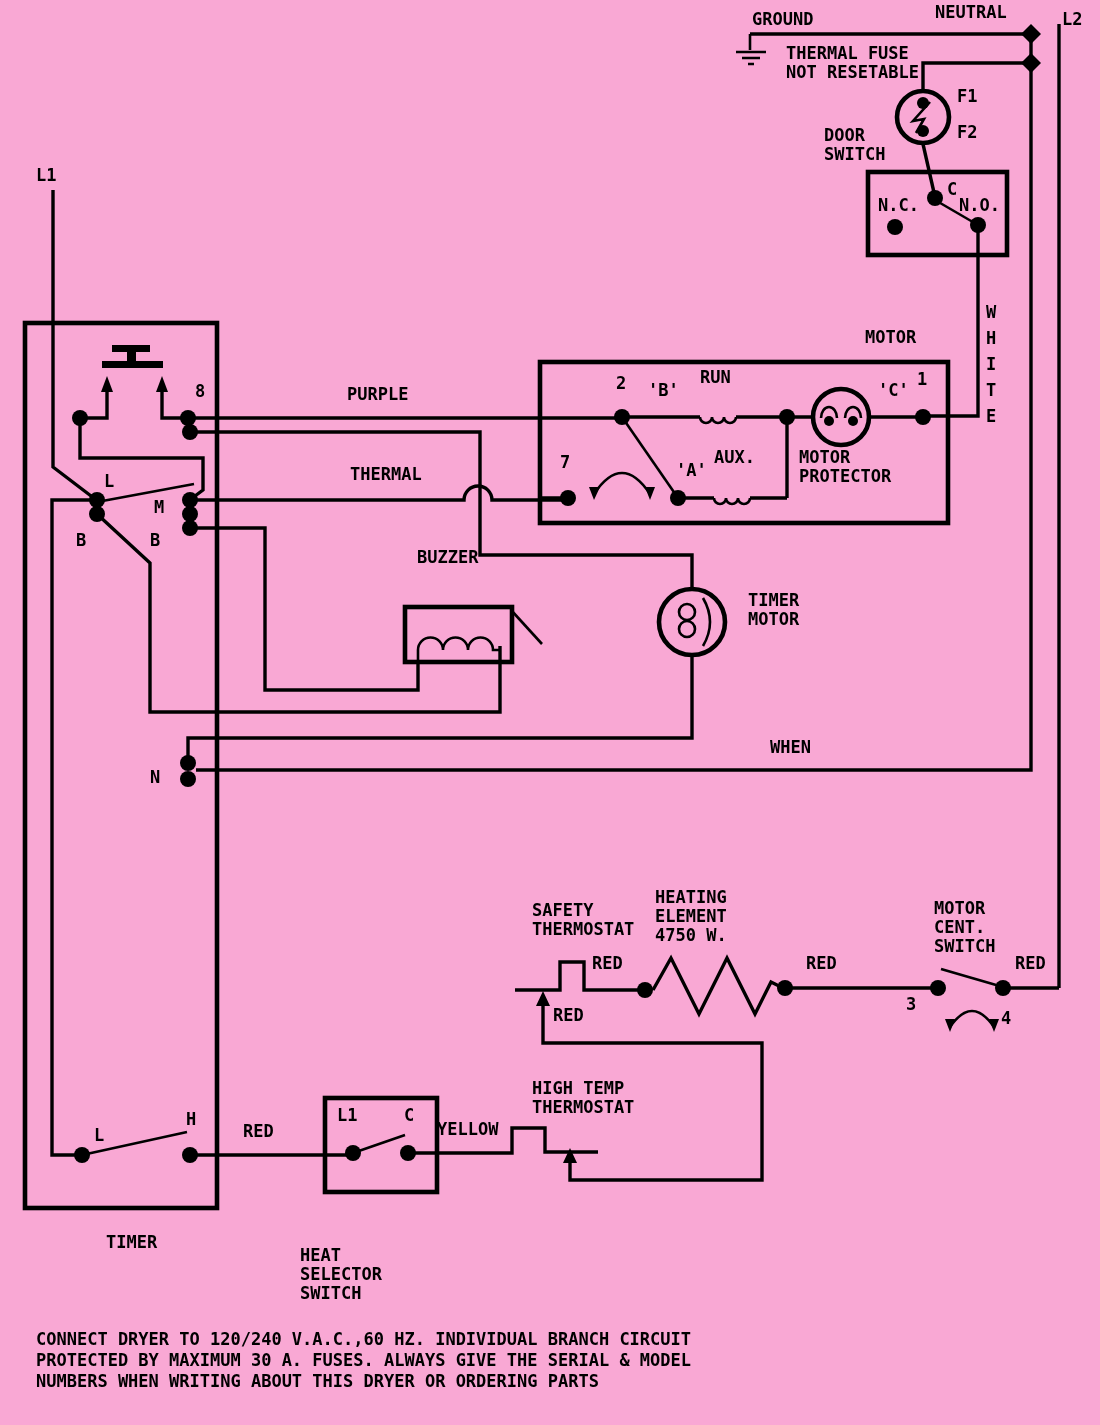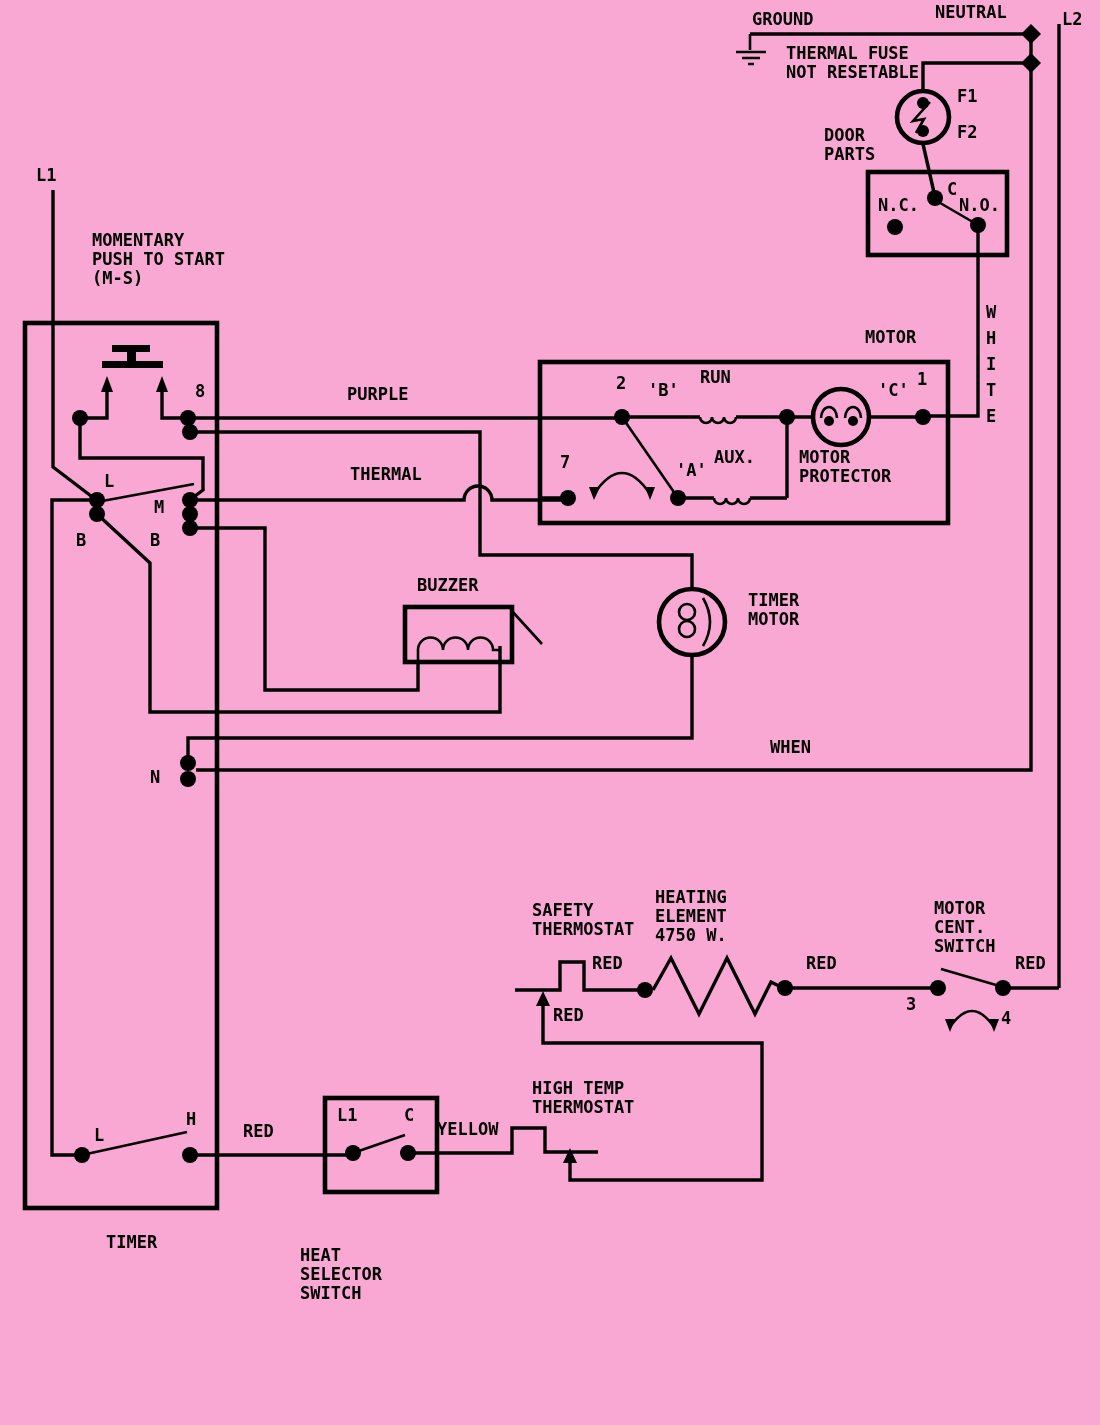--- a/index.html
+++ b/index.html
@@ -130,21 +130,21 @@
 </svg>
 
 <div class="lb" style="left:752px;top:10px">GROUND</div>
 <div class="lb" style="left:935px;top:3px">NEUTRAL</div>
 <div class="lb" style="left:1062px;top:10px">L2</div>
 <div class="lb" style="left:786px;top:44px">THERMAL FUSE
 NOT RESETABLE</div>
 <div class="lb" style="left:957px;top:87px">F1</div>
 <div class="lb" style="left:957px;top:123px">F2</div>
 <div class="lb" style="left:824px;top:126px">DOOR
-PARTS</div>
+SWITCH</div>
 <div class="lb" style="left:878px;top:196px">N.C.</div>
 <div class="lb" style="left:947px;top:180px">C</div>
 <div class="lb" style="left:959px;top:196px">N.O.</div>
 <div class="vlb" style="left:986px;top:299px">W
 H
 I
 T
 E</div>
 
 <div class="lb" style="left:865px;top:328px">MOTOR</div>
@@ -156,31 +156,28 @@
 <div class="lb" style="left:560px;top:453px">7</div>
 <div class="lb" style="left:676px;top:461px">'A'</div>
 <div class="lb" style="left:714px;top:448px">AUX.</div>
 <div class="lb" style="left:799px;top:448px">MOTOR
 PROTECTOR</div>
 
 <div class="lb" style="left:347px;top:385px">PURPLE</div>
 <div class="lb" style="left:350px;top:465px">THERMAL</div>
 
 <div class="lb" style="left:36px;top:166px">L1</div>
-<div class="lb" style="left:92px;top:231px">MOMENTARY
-PUSH TO START
-(M-S)</div>
 <div class="lb" style="left:195px;top:382px">8</div>
 <div class="lb" style="left:104px;top:472px">L</div>
 <div class="lb" style="left:154px;top:498px">M</div>
 <div class="lb" style="left:76px;top:531px">B</div>
 <div class="lb" style="left:150px;top:531px">B</div>
 <div class="lb" style="left:150px;top:768px">N</div>
 
-<div class="lb" style="left:417px;top:576px">BUZZER</div>
+<div class="lb" style="left:417px;top:548px">BUZZER</div>
 <div class="lb" style="left:748px;top:591px">TIMER
 MOTOR</div>
 <div class="lb" style="left:770px;top:738px">WHEN</div>
 
 <div class="lb" style="left:532px;top:901px">SAFETY
 THERMOSTAT</div>
 <div class="lb" style="left:592px;top:954px">RED</div>
 <div class="lb" style="left:655px;top:888px">HEATING
 ELEMENT
 4750 W.</div>
@@ -200,14 +197,17 @@
 <div class="lb" style="left:404px;top:1106px">C</div>
 <div class="lb" style="left:437px;top:1120px">YELLOW</div>
 <div class="lb" style="left:532px;top:1079px">HIGH TEMP
 THERMOSTAT</div>
 
 <div class="lb" style="left:106px;top:1233px">TIMER</div>
 <div class="lb" style="left:300px;top:1246px">HEAT
 SELECTOR
 SWITCH</div>
 
+<div class="note" style="left:36px;top:1329px">CONNECT DRYER TO 120/240 V.A.C.,60 HZ. INDIVIDUAL BRANCH CIRCUIT
+PROTECTED BY MAXIMUM 30 A. FUSES. ALWAYS GIVE THE SERIAL &amp; MODEL
+NUMBERS WHEN WRITING ABOUT THIS DRYER OR ORDERING PARTS</div>
 
 </div>
 
 </body></html>

